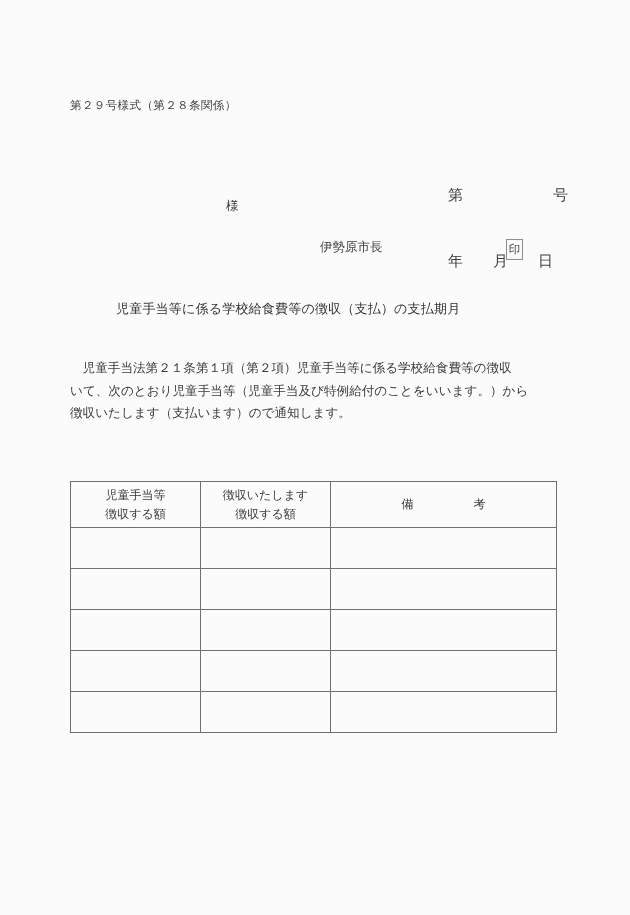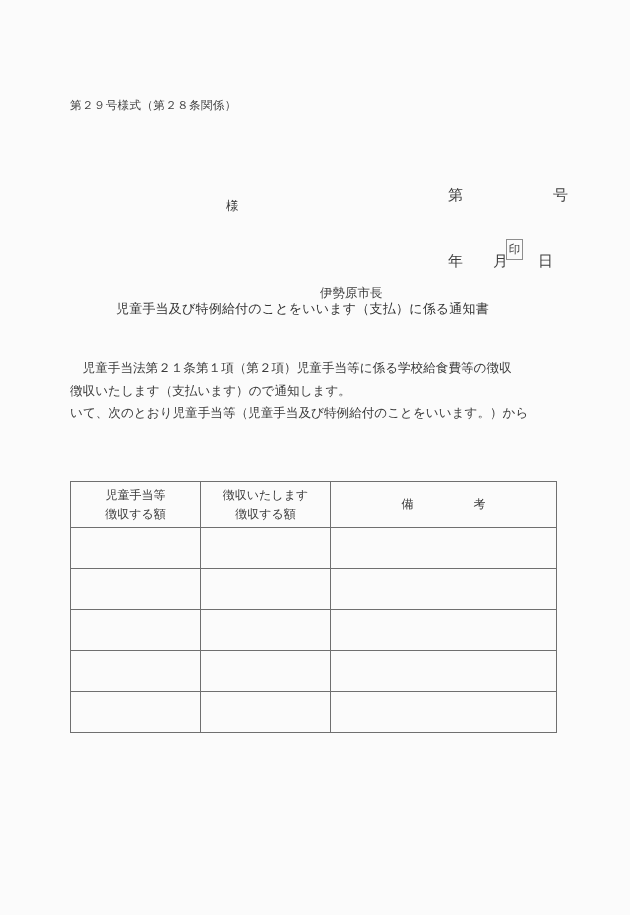--- a/index.html
+++ b/index.html
@@ -58,21 +58,20 @@
     font-size: 12.5px;
     color: #3d3d3d;
   }
 
   
   .issuer {
     left: 320px;
     top: 241px;
     font-size: 12.5px;
     color: #3d3d3d;
-    margin-top: 46px;
   }
   .seal-box {
     position: absolute;
     left: 506px;
     top: 239px;
     width: 17px;
     height: 21px;
     border: 1px solid #8e8e8e;
     box-sizing: border-box;
     font-size: 11.5px;
@@ -155,26 +154,26 @@
     <span class="row">第　　　　　　号</span>
     <span class="row">年　　月　　日</span>
   </div>
 
   <div class="abs addressee">様</div>
 
   <div class="abs issuer">伊勢原市長</div>
 
   <div class="seal-box">印</div>
 
-  <div class="abs doc-title">児童手当及び特例給付のことをいいます（支払）に係る通知書</div>
+  <div class="abs doc-title">児童手当等に係る学校給食費等の徴収（支払）の支払期月</div>
 
   <div class="body-text">
     <span class="ln">　児童手当法第２１条第１項（第２項）児童手当等に係る学校給食費等の徴収</span>
+    <span class="ln">いて、次のとおり児童手当等（児童手当及び特例給付のことをいいます。）から</span>
     <span class="ln">徴収いたします（支払います）ので通知します。</span>
-    <span class="ln">いて、次のとおり児童手当等（児童手当及び特例給付のことをいいます。）から</span>
   </div>
 
   <table class="form-table">
     <colgroup>
       <col class="col-a">
       <col class="col-b">
       <col class="col-c">
     </colgroup>
     <tbody>
       <tr class="head">

